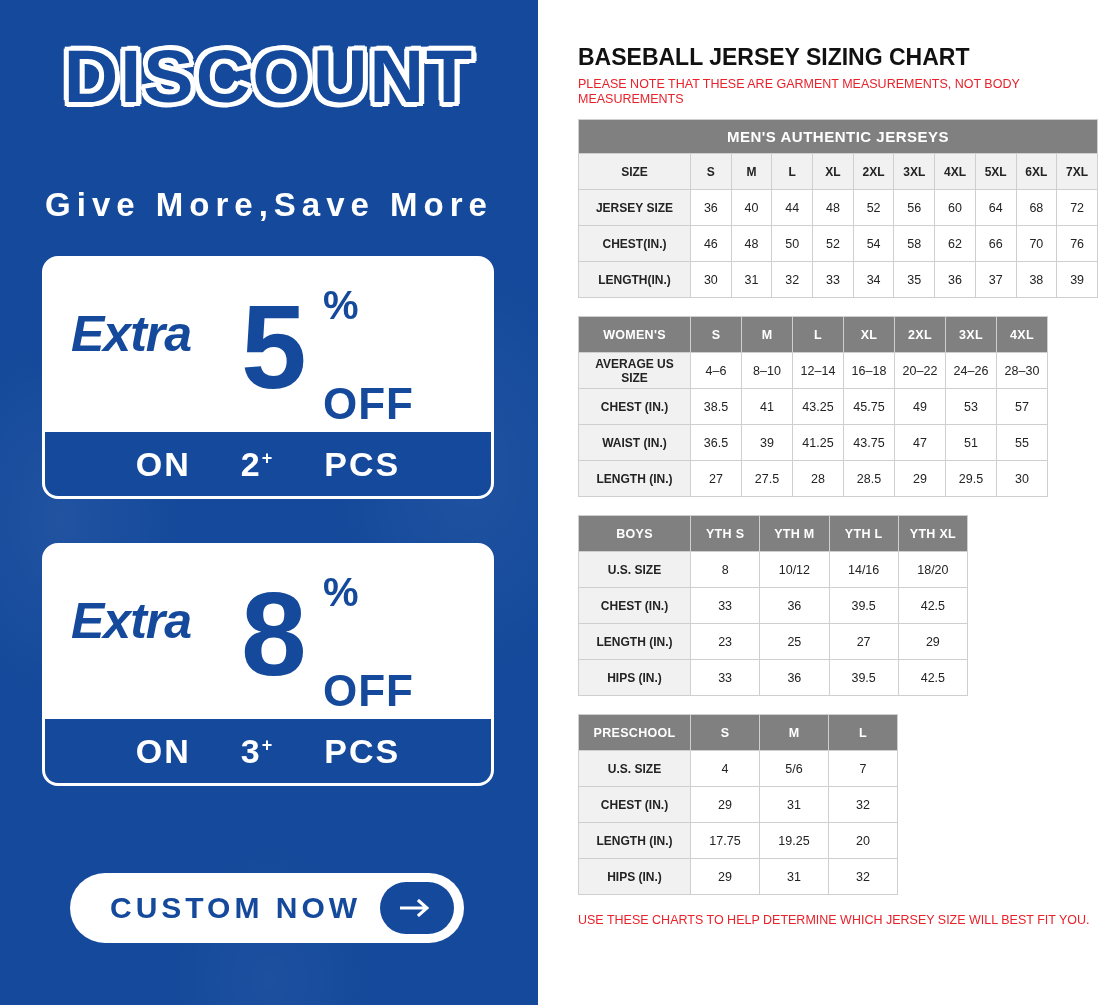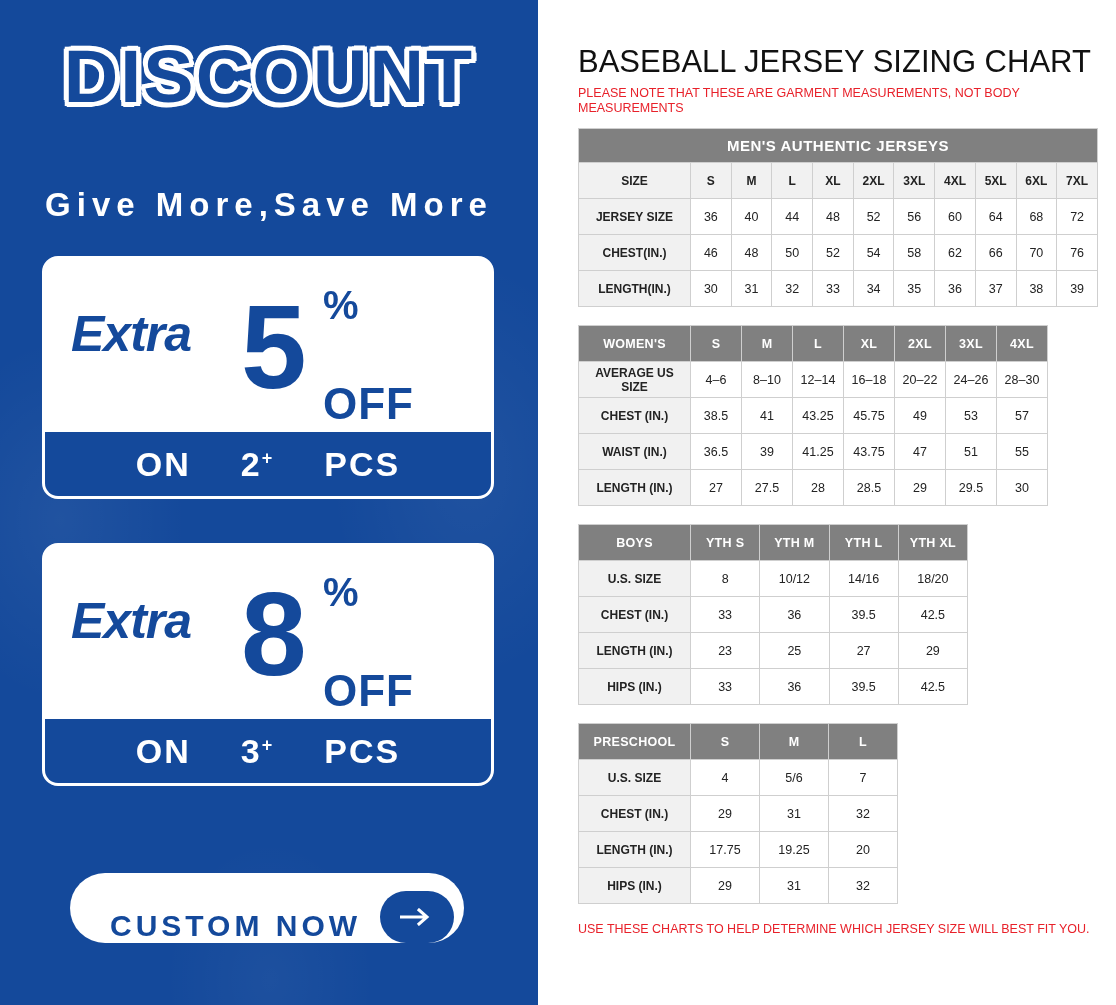--- a/index.html
+++ b/index.html
@@ -137,21 +137,21 @@
     vertical-align: super;
   }
 
   .custom-btn {
     position: absolute;
     left: 70px; top: 873px;
     width: 394px; height: 70px;
     background: #ffffff;
     border-radius: 35px;
     display: flex;
-    align-items: flex-end;
+    align-items: center;
     justify-content: space-between;
     padding: 0 10px 0 40px;
   }
   .custom-btn .label {
     color: #14499b;
     font-size: 30px;
     font-weight: bold;
     letter-spacing: 4px;
   }
   .custom-btn .arrow {
@@ -166,22 +166,22 @@
 
   
   #charts {
     position: absolute;
     left: 560px; top: 0;
     width: 556px; height: 1005px;
     background: #ffffff;
     padding: 44px 18px 0 18px;
   }
   .chart-title {
-    font-size: 31px;
-    font-weight: normal;
+    font-size: 23px;
+    font-weight: bold;
     color: #111111;
     letter-spacing: 0px;
     margin: 0 0 6px 0;
     font-family: "Liberation Sans", sans-serif;
   }
   .chart-note {
     color: #e8212a;
     font-size: 12.5px;
     line-height: 15px;
     margin: 0 0 12px 0;

